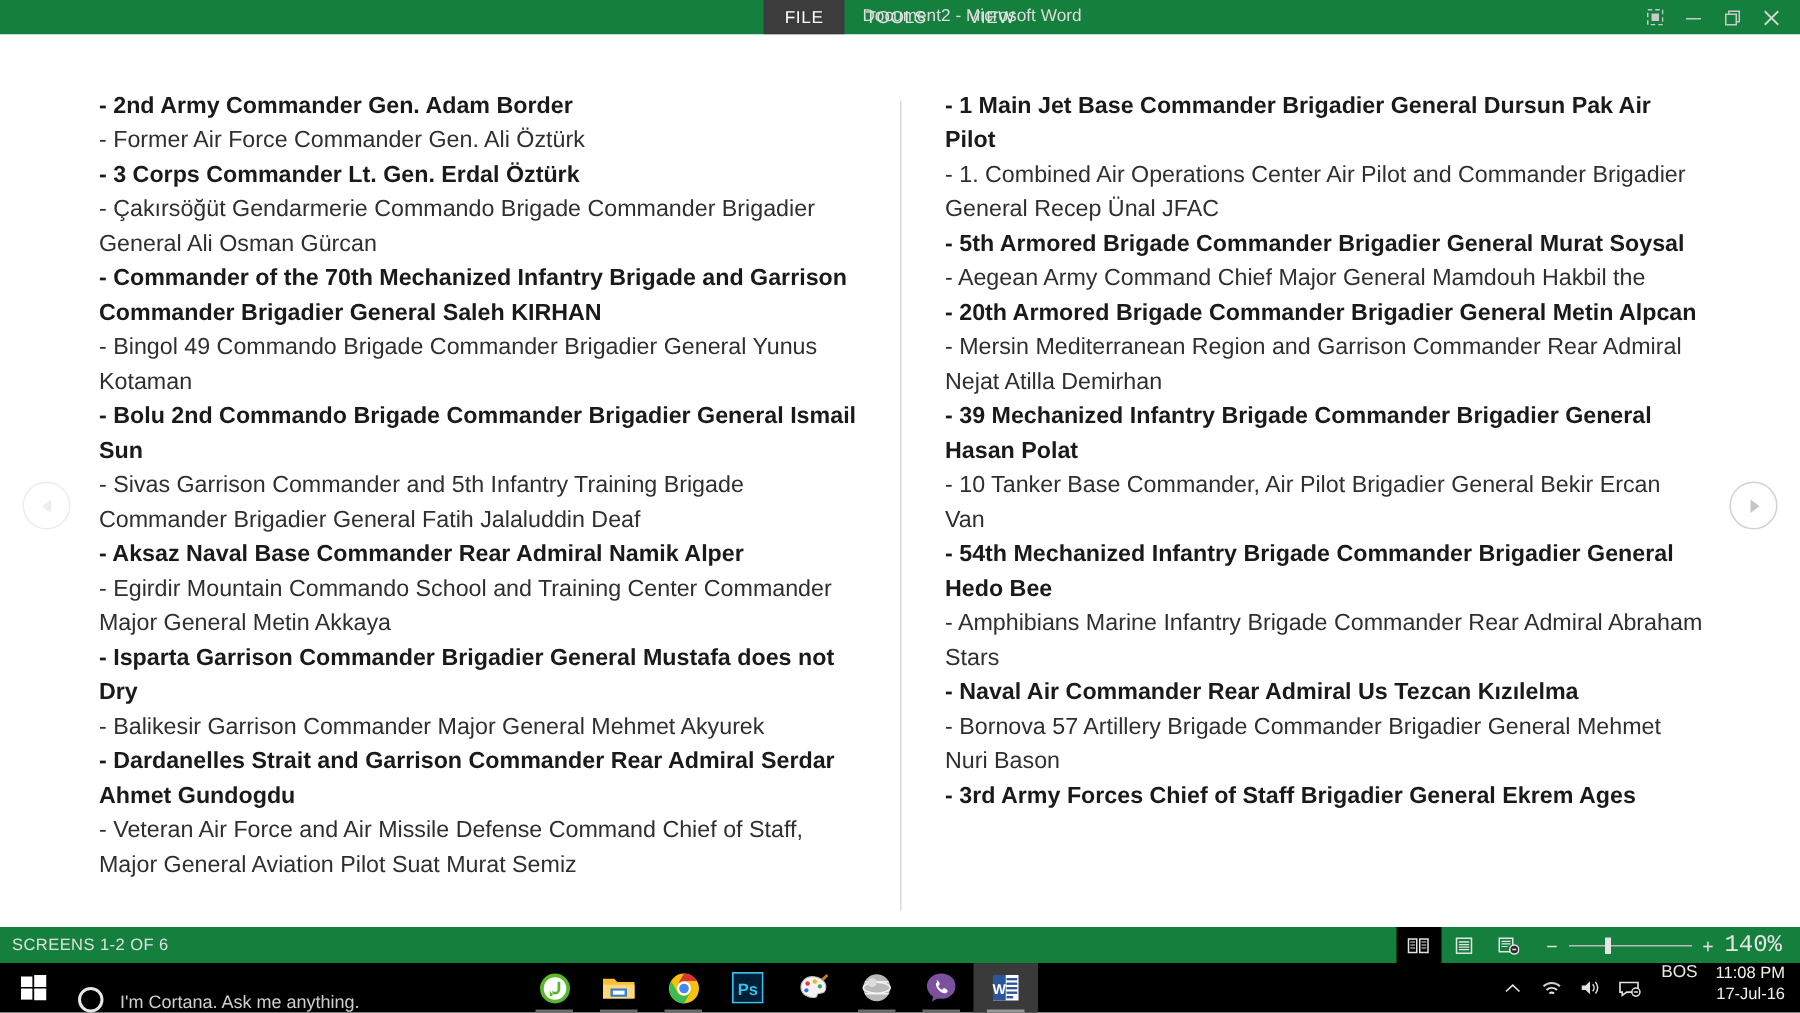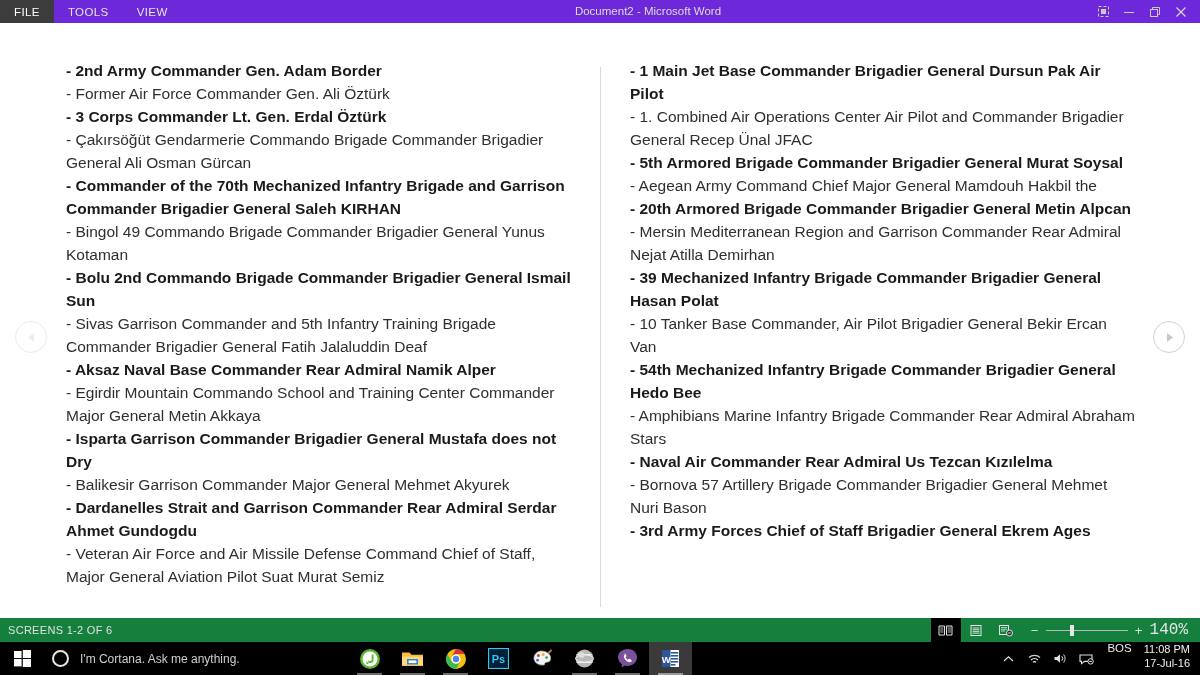--- a/index.html
+++ b/index.html
@@ -7,23 +7,24 @@
     width: 1200px; height: 675px;
     overflow: hidden;
     background: #ffffff;
     font-family: "Liberation Sans", sans-serif;
   }
 
   
   #titlebar {
     position: absolute; top: 0; left: 0;
     width: 1200px; height: 23px;
-    background: #6d28d9;
+    background: #15803d;
     display: flex; align-items: stretch;
     color: #d8d8d8;
+    justify-content: center;
   }
   .menu-tab {
     display: flex; align-items: center; justify-content: center;
     height: 23px; padding: 0 14px;
     font-size: 11.5px; letter-spacing: .4px;
     color: #e4e4e4;
     white-space: nowrap;
   }
   .menu-tab.active { background: #3c3c3c; color: #ffffff; }
   #title-text {
@@ -122,21 +123,21 @@
     width: 1200px; height: 33px;
     background: #000000;
     display: flex; align-items: center;
     color: #e8e8e8;
   }
   #start-btn {
     width: 44px; height: 33px;
     display: flex; align-items: center; justify-content: center;
   }
   #cortana {
-    display: flex; align-items: center; gap: 11px;
+    display: flex; align-items: flex-end; gap: 11px;
     height: 33px; width: 300px; padding-left: 8px;
   }
   #cortana-ring {
     width: 17px; height: 17px; border-radius: 50%;
     border: 2px solid #e6e6e6;
   }
   #cortana-text { font-size: 12px; color: #cfcfcf; }
   #task-icons {
     position: absolute; left: 348px; top: 0;
     height: 33px; display: flex; align-items: center; gap: 0px;

